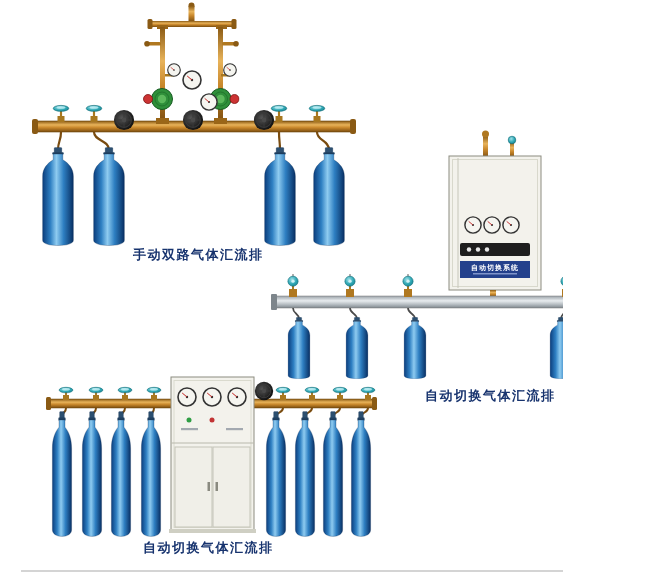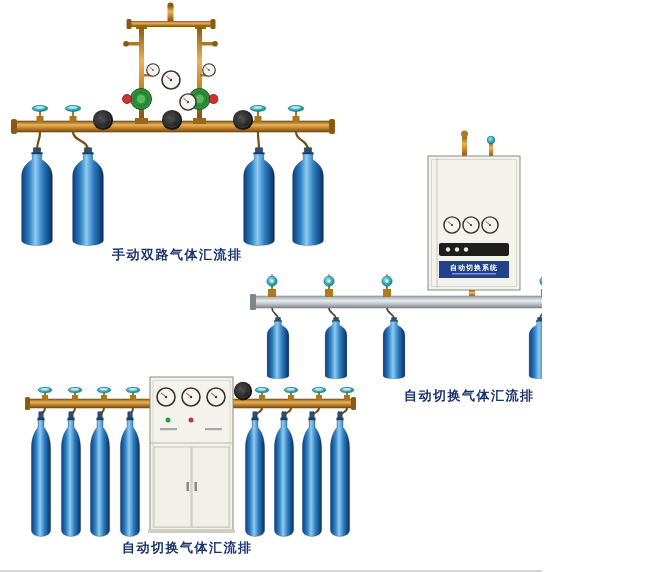--- a/index.html
+++ b/index.html
@@ -1,20 +1,21 @@
 <!DOCTYPE html>
 <html><head>
 <meta charset="utf-8">
 <style>
   * { margin:0; padding:0; box-sizing:border-box; }
   html,body { background:#ffffff; font-family:"Liberation Sans", sans-serif; }
   .canvas {
     position:relative; width:542px; height:572px;
     background:#ffffff; overflow:hidden;
     border-bottom:2px solid #d4d4d4;
+    margin-left:21px;
   }
   svg.scene { position:absolute; left:0; top:0; }
   .product-label {
     position:absolute; font-size:13px; font-weight:bold;
     color:#17336e; letter-spacing:1.5px; white-space:nowrap;
   }
   .label-1 { left:112px; top:246px; }
   .label-2 { left:404px; top:387px; }
   .label-3 { left:122px; top:539px; }
   .cabinet-title {

